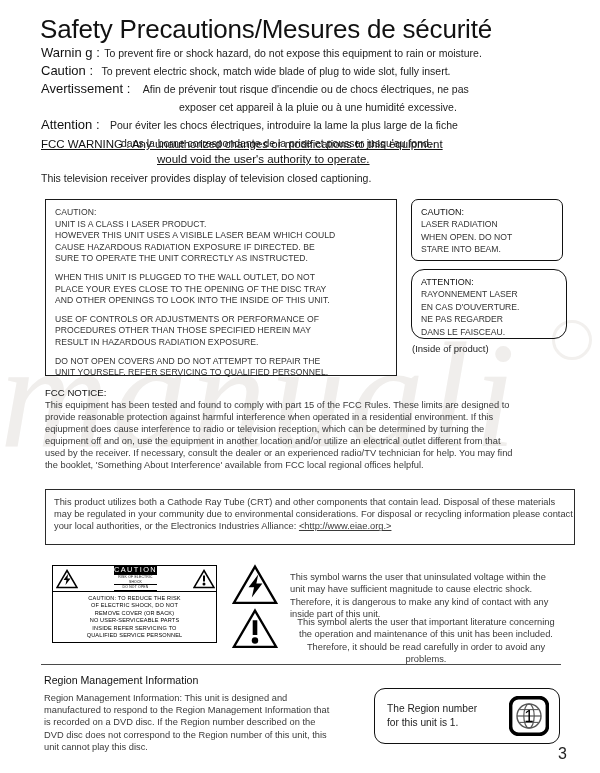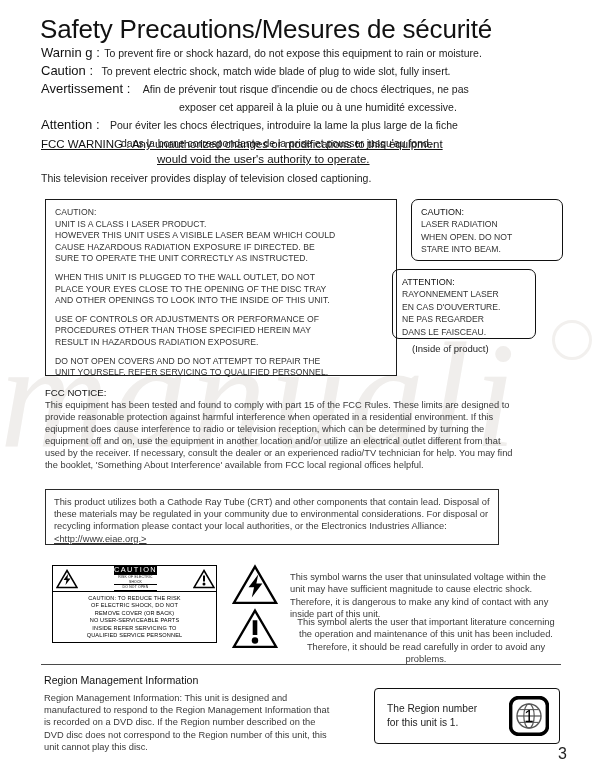--- a/index.html
+++ b/index.html
@@ -125,21 +125,21 @@
   #caution-main p.tight { margin-bottom: 0; }
 
   .laser-box {
     position: absolute;
     border: 1.6px solid #111;
     border-radius: 7px;
     box-sizing: border-box;
     padding: 6px 0 0 9px;
   }
   #laser-en { left: 411px; top: 199px; width: 152px; height: 62px; }
-  #laser-fr { left: 392px; top: 269px; width: 144px; height: 70px; }
+  #laser-fr { left: 411px; top: 269px; width: 156px; height: 70px; border-radius: 13px; }
   .laser-box .hd {
     font-size: 9px;
     color: #111;
     line-height: 12.4px;
     display: block;
   }
   .laser-box .ln {
     font-size: 8.6px;
     color: #333;
     line-height: 12.4px;
@@ -171,21 +171,21 @@
     font-size: 9.3px;
     line-height: 12.1px;
     color: #3a3a3a;
   }
 
   
   #crt-box {
     position: absolute;
     left: 45px;
     top: 489px;
-    width: 454px;
+    width: 530px;
     height: 56px;
     border: 1.1px solid #2b2b2b;
     box-sizing: border-box;
     padding: 6px 0 0 8px;
   }
   #crt-box p {
     margin: 0;
     font-size: 9.3px;
     line-height: 12.2px;
     color: #3a3a3a;
@@ -293,21 +293,21 @@
     line-height: 12.2px;
     color: #3a3a3a;
   }
   #region-box {
     position: absolute;
     left: 374px;
     top: 688px;
     width: 186px;
     height: 56px;
     border: 1.4px solid #111;
-    border-radius: 4px;
+    border-radius: 11px;
     box-sizing: border-box;
     display: flex;
     align-items: center;
     padding: 0 10px 0 12px;
   }
   #region-box .txt {
     font-size: 10.2px;
     line-height: 14px;
     color: #222;
     flex: 1;

